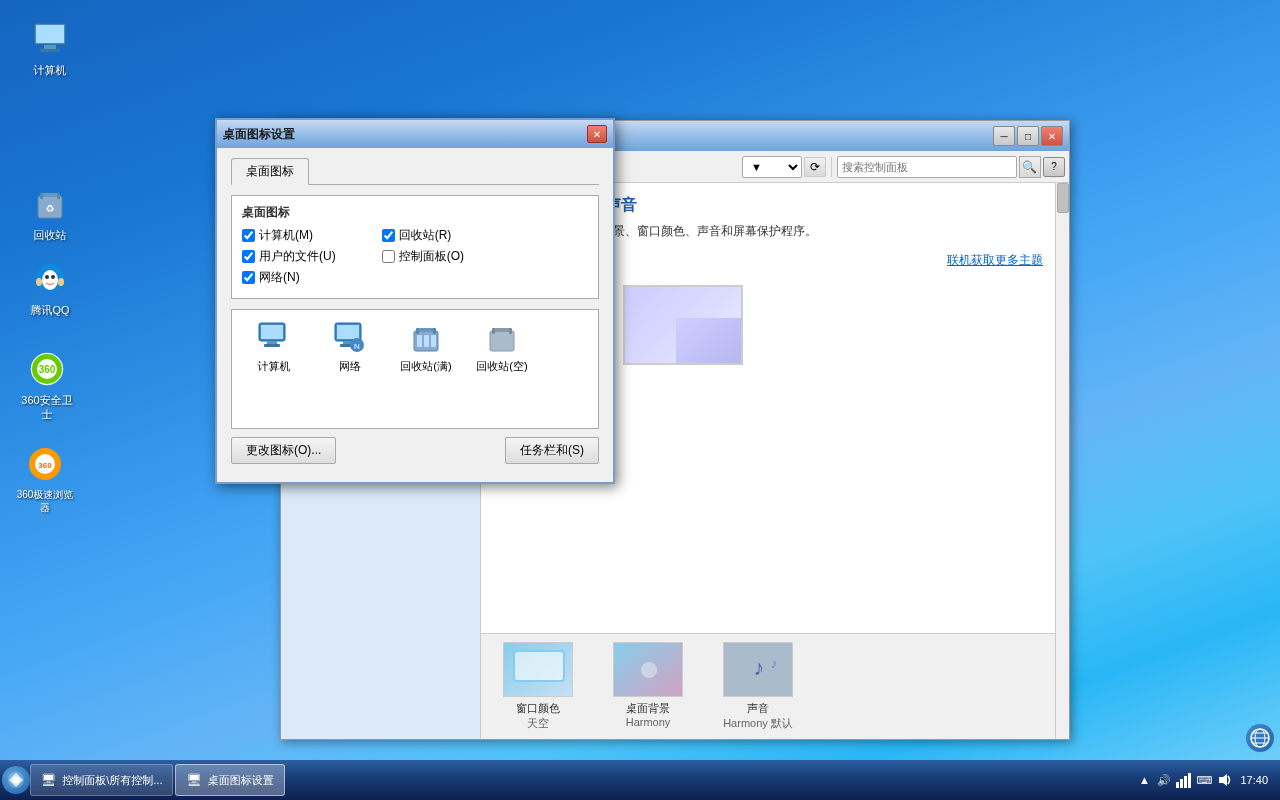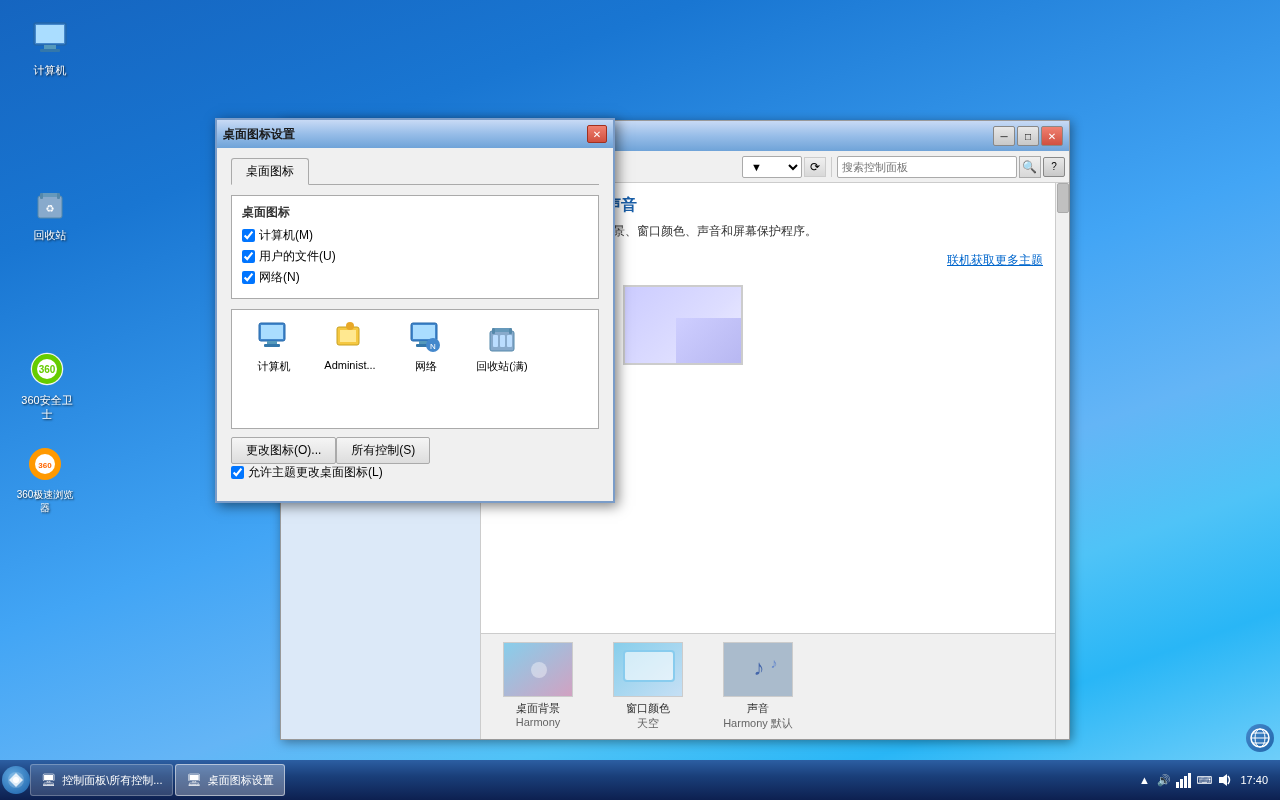--- a/index.html
+++ b/index.html
@@ -384,21 +384,22 @@
       width: 36px;
       height: 36px;
       margin-bottom: 3px;
       display: flex;
       align-items: center;
       justify-content: center;
     }
 
     .dialog-btn-row {
       display: flex;
-      justify-content: flex-start;
+      justify-content: space-between;
+      margin-bottom: 8px;
     }
     .dialog-btn-row button {
       padding: 4px 14px;
       background: linear-gradient(to bottom, #f5f5f5, #ddd);
       border: 1px solid #aaa;
       cursor: pointer;
       font-size: 12px;
       border-radius: 2px;
     }
 
@@ -557,20 +558,34 @@
         <rect x="6" y="10" width="24" height="22" rx="2" fill="#88aacc" stroke="#5588aa" stroke-width="1"></rect>
         <rect x="10" y="7" width="16" height="4" rx="1" fill="#6699bb"></rect>
         <rect x="8" y="7" width="3" height="6" rx="1" fill="#5588aa"></rect>
         <rect x="25" y="7" width="3" height="6" rx="1" fill="#5588aa"></rect>
         <text x="18" y="26" text-anchor="middle" font-size="10" fill="white">♻</text>
       </svg>
     </div>
     <span class="icon-label">回收站</span>
   </div>
 
+  <div class="desktop-icon" style="top:255px;left:15px">
+    <div class="icon-img">
+      <svg width="38" height="38" viewBox="0 0 38 38">
+        <circle cx="19" cy="18" r="14" fill="#1188dd"></circle>
+        <ellipse cx="19" cy="20" rx="8" ry="10" fill="white"></ellipse>
+        <circle cx="16" cy="17" r="2" fill="#333"></circle>
+        <circle cx="22" cy="17" r="2" fill="#333"></circle>
+        <path d="M15 23 Q19 26 23 23" stroke="#ff8888" stroke-width="1.5" fill="none"></path>
+        <ellipse cx="8" cy="22" rx="3" ry="4" fill="#eecc88"></ellipse>
+        <ellipse cx="30" cy="22" rx="3" ry="4" fill="#eecc88"></ellipse>
+      </svg>
+    </div>
+    <span class="icon-label">腾讯QQ</span>
+  </div>
 
   <div class="desktop-icon" style="top:345px;left:12px">
     <div class="icon-img">
       <svg width="38" height="38" viewBox="0 0 38 38">
         <circle cx="19" cy="19" r="16" fill="white" stroke="#eee" stroke-width="0.5"></circle>
         <circle cx="19" cy="19" r="15" fill="#66cc00"></circle>
         <circle cx="19" cy="19" r="10" fill="white"></circle>
         <text x="19" y="23" text-anchor="middle" font-size="10" font-weight="bold" fill="#66cc00">360</text>
       </svg>
     </div>
@@ -644,50 +659,50 @@
               <div class="theme-preview preview-soft">
                 <div style="position:absolute;bottom:0;right:0;width:65px;height:45px;background:linear-gradient(135deg,#ccccff,#aaaaee);opacity:0.8"></div>
               </div>
               <span class="theme-label"></span>
             </div>
           </div>
         </div>
 
         <div class="bottom-row">
           <div class="bottom-item">
+            <div class="bottom-thumb thumb-tiankong">
+              <svg width="70" height="55" viewBox="0 0 70 55">
+                <rect width="70" height="55" fill="url(#grad2)"></rect>
+                <defs>
+                  <linearGradient id="grad2" x1="0%" y1="0%" x2="100%" y2="100%">
+                    <stop offset="0%" style="stop-color:#87ceeb"></stop>
+                    <stop offset="100%" style="stop-color:#c8e0f5"></stop>
+                  </linearGradient>
+                </defs>
+                <rect x="10" y="8" width="50" height="30" rx="3" fill="rgba(255,255,255,0.6)" stroke="#88ccee" stroke-width="2"></rect>
+              </svg>
+            </div>
+            <span class="bottom-label">窗口颜色</span>
+            <span class="bottom-sublabel">天空</span>
+          </div>
+          <div class="bottom-item">
             <div class="bottom-thumb thumb-harmony">
               <svg width="70" height="55" viewBox="0 0 70 55">
                 <rect width="70" height="55" fill="url(#grad1)"></rect>
                 <defs>
                   <linearGradient id="grad1" x1="0%" y1="0%" x2="100%" y2="100%">
                     <stop offset="0%" style="stop-color:#87ceeb"></stop>
                     <stop offset="100%" style="stop-color:#d4a0c0"></stop>
                   </linearGradient>
                 </defs>
                 <circle cx="35" cy="27" r="8" fill="rgba(255,255,255,0.4)"></circle>
               </svg>
             </div>
             <span class="bottom-label">桌面背景</span>
             <span class="bottom-sublabel">Harmony</span>
-          </div>
-          <div class="bottom-item">
-            <div class="bottom-thumb thumb-tiankong">
-              <svg width="70" height="55" viewBox="0 0 70 55">
-                <rect width="70" height="55" fill="url(#grad2)"></rect>
-                <defs>
-                  <linearGradient id="grad2" x1="0%" y1="0%" x2="100%" y2="100%">
-                    <stop offset="0%" style="stop-color:#87ceeb"></stop>
-                    <stop offset="100%" style="stop-color:#c8e0f5"></stop>
-                  </linearGradient>
-                </defs>
-                <rect x="10" y="8" width="50" height="30" rx="3" fill="rgba(255,255,255,0.6)" stroke="#88ccee" stroke-width="2"></rect>
-              </svg>
-            </div>
-            <span class="bottom-label">窗口颜色</span>
-            <span class="bottom-sublabel">天空</span>
           </div>
           <div class="bottom-item">
             <div class="bottom-thumb thumb-sound">
               <svg width="70" height="55" viewBox="0 0 70 55">
                 <rect width="70" height="55" fill="#aabbcc"></rect>
                 <text x="35" y="32" text-anchor="middle" font-size="22" fill="#4466aa">♪</text>
                 <text x="50" y="25" text-anchor="middle" font-size="14" fill="#6688cc">♪</text>
               </svg>
             </div>
             <span class="bottom-label">声音</span>
@@ -726,44 +741,44 @@
               </div>
               <div class="checkbox-row">
                 <input type="checkbox" checked="" style="">
                 <span>用户的文件(U)</span>
               </div>
               <div class="checkbox-row">
                 <input type="checkbox" checked="" style="">
                 <span>网络(N)</span>
               </div>
             </div>
+            <div>
+              <div class="checkbox-row">
+                <input type="checkbox" checked="" style="">
+                <span>回收站(R)</span>
+              </div>
+              <div class="checkbox-row">
+                <input type="checkbox" style="">
+                <span>控制面板(O)</span>
+              </div>
+            </div>
           </div>
         </div>
 
         <div class="icon-grid">
           <div class="icon-grid-item">
             <div class="ig-icon">
               <svg width="34" height="34" viewBox="0 0 34 34">
                 <rect x="2" y="2" width="26" height="18" rx="2" fill="#4488cc" stroke="#2266aa" stroke-width="1"></rect>
                 <rect x="4" y="4" width="22" height="14" fill="#aaddff"></rect>
                 <rect x="10" y="20" width="10" height="3" fill="#5599bb"></rect>
                 <rect x="7" y="23" width="16" height="3" rx="1" fill="#3377aa"></rect>
               </svg>
             </div>
             <span>计算机</span>
-          </div>
-          <div class="icon-grid-item">
-            <div class="ig-icon">
-              <svg width="34" height="34" viewBox="0 0 34 34">
-                <rect x="4" y="6" width="22" height="18" rx="2" fill="#f5c842" stroke="#c8a020" stroke-width="1"></rect>
-                <rect x="7" y="9" width="16" height="12" fill="#ffe890"></rect>
-                <circle cx="17" cy="5" r="4" fill="#e8a828"></circle>
-              </svg>
-            </div>
-            <span>Administ...</span>
           </div>
           <div class="icon-grid-item">
             <div class="ig-icon">
               <svg width="34" height="34" viewBox="0 0 34 34">
                 <rect x="2" y="2" width="26" height="18" rx="2" fill="#4488cc" stroke="#2266aa" stroke-width="1"></rect>
                 <rect x="4" y="4" width="22" height="14" fill="#aaddff"></rect>
                 <rect x="10" y="20" width="10" height="3" fill="#5599bb"></rect>
                 <rect x="7" y="23" width="16" height="3" rx="1" fill="#3377aa"></rect>
                 <circle cx="24" cy="24" r="7" fill="#4488cc"></circle>
                 <text x="24" y="28" text-anchor="middle" font-size="8" fill="white">N</text>
@@ -778,31 +793,38 @@
                 <rect x="9" y="7" width="16" height="4" rx="1" fill="#6699bb"></rect>
                 <rect x="7" y="7" width="3" height="6" rx="1" fill="#5588aa"></rect>
                 <rect x="24" y="7" width="3" height="6" rx="1" fill="#5588aa"></rect>
                 <rect x="8" y="14" width="5" height="12" rx="1" fill="#bbddff"></rect>
                 <rect x="15" y="14" width="5" height="12" rx="1" fill="#bbddff"></rect>
                 <rect x="22" y="14" width="5" height="12" rx="1" fill="#bbddff"></rect>
               </svg>
             </div>
             <span>回收站(满)</span>
           </div>
+          <div class="icon-grid-item">
+            <div class="ig-icon">
+              <svg width="34" height="34" viewBox="0 0 34 34">
+                <rect x="5" y="10" width="24" height="20" rx="2" fill="#aabbcc" stroke="#8899aa" stroke-width="1"></rect>
+                <rect x="9" y="7" width="16" height="4" rx="1" fill="#8899aa"></rect>
+                <rect x="7" y="7" width="3" height="6" rx="1" fill="#778899"></rect>
+                <rect x="24" y="7" width="3" height="6" rx="1" fill="#778899"></rect>
+              </svg>
+            </div>
+            <span>回收站(空)</span>
+          </div>
         </div>
 
         <div class="dialog-btn-row">
           <button>更改图标(O)...</button>
-          <button>所有控制(S)</button>
+          <button>任务栏和(S)</button>
         </div>
 
-        <div class="allow-checkbox">
-          <input type="checkbox" checked="" style="">
-          <span>允许主题更改桌面图标(L)</span>
-        </div>
 
       </div>
     </div>
   </div>
 
   <div class="taskbar">
 
     <div class="start-orb">
       <svg width="18" height="18" viewBox="0 0 18 18">
         <circle cx="9" cy="9" r="8" fill="rgba(255,255,255,0.2)"></circle>

